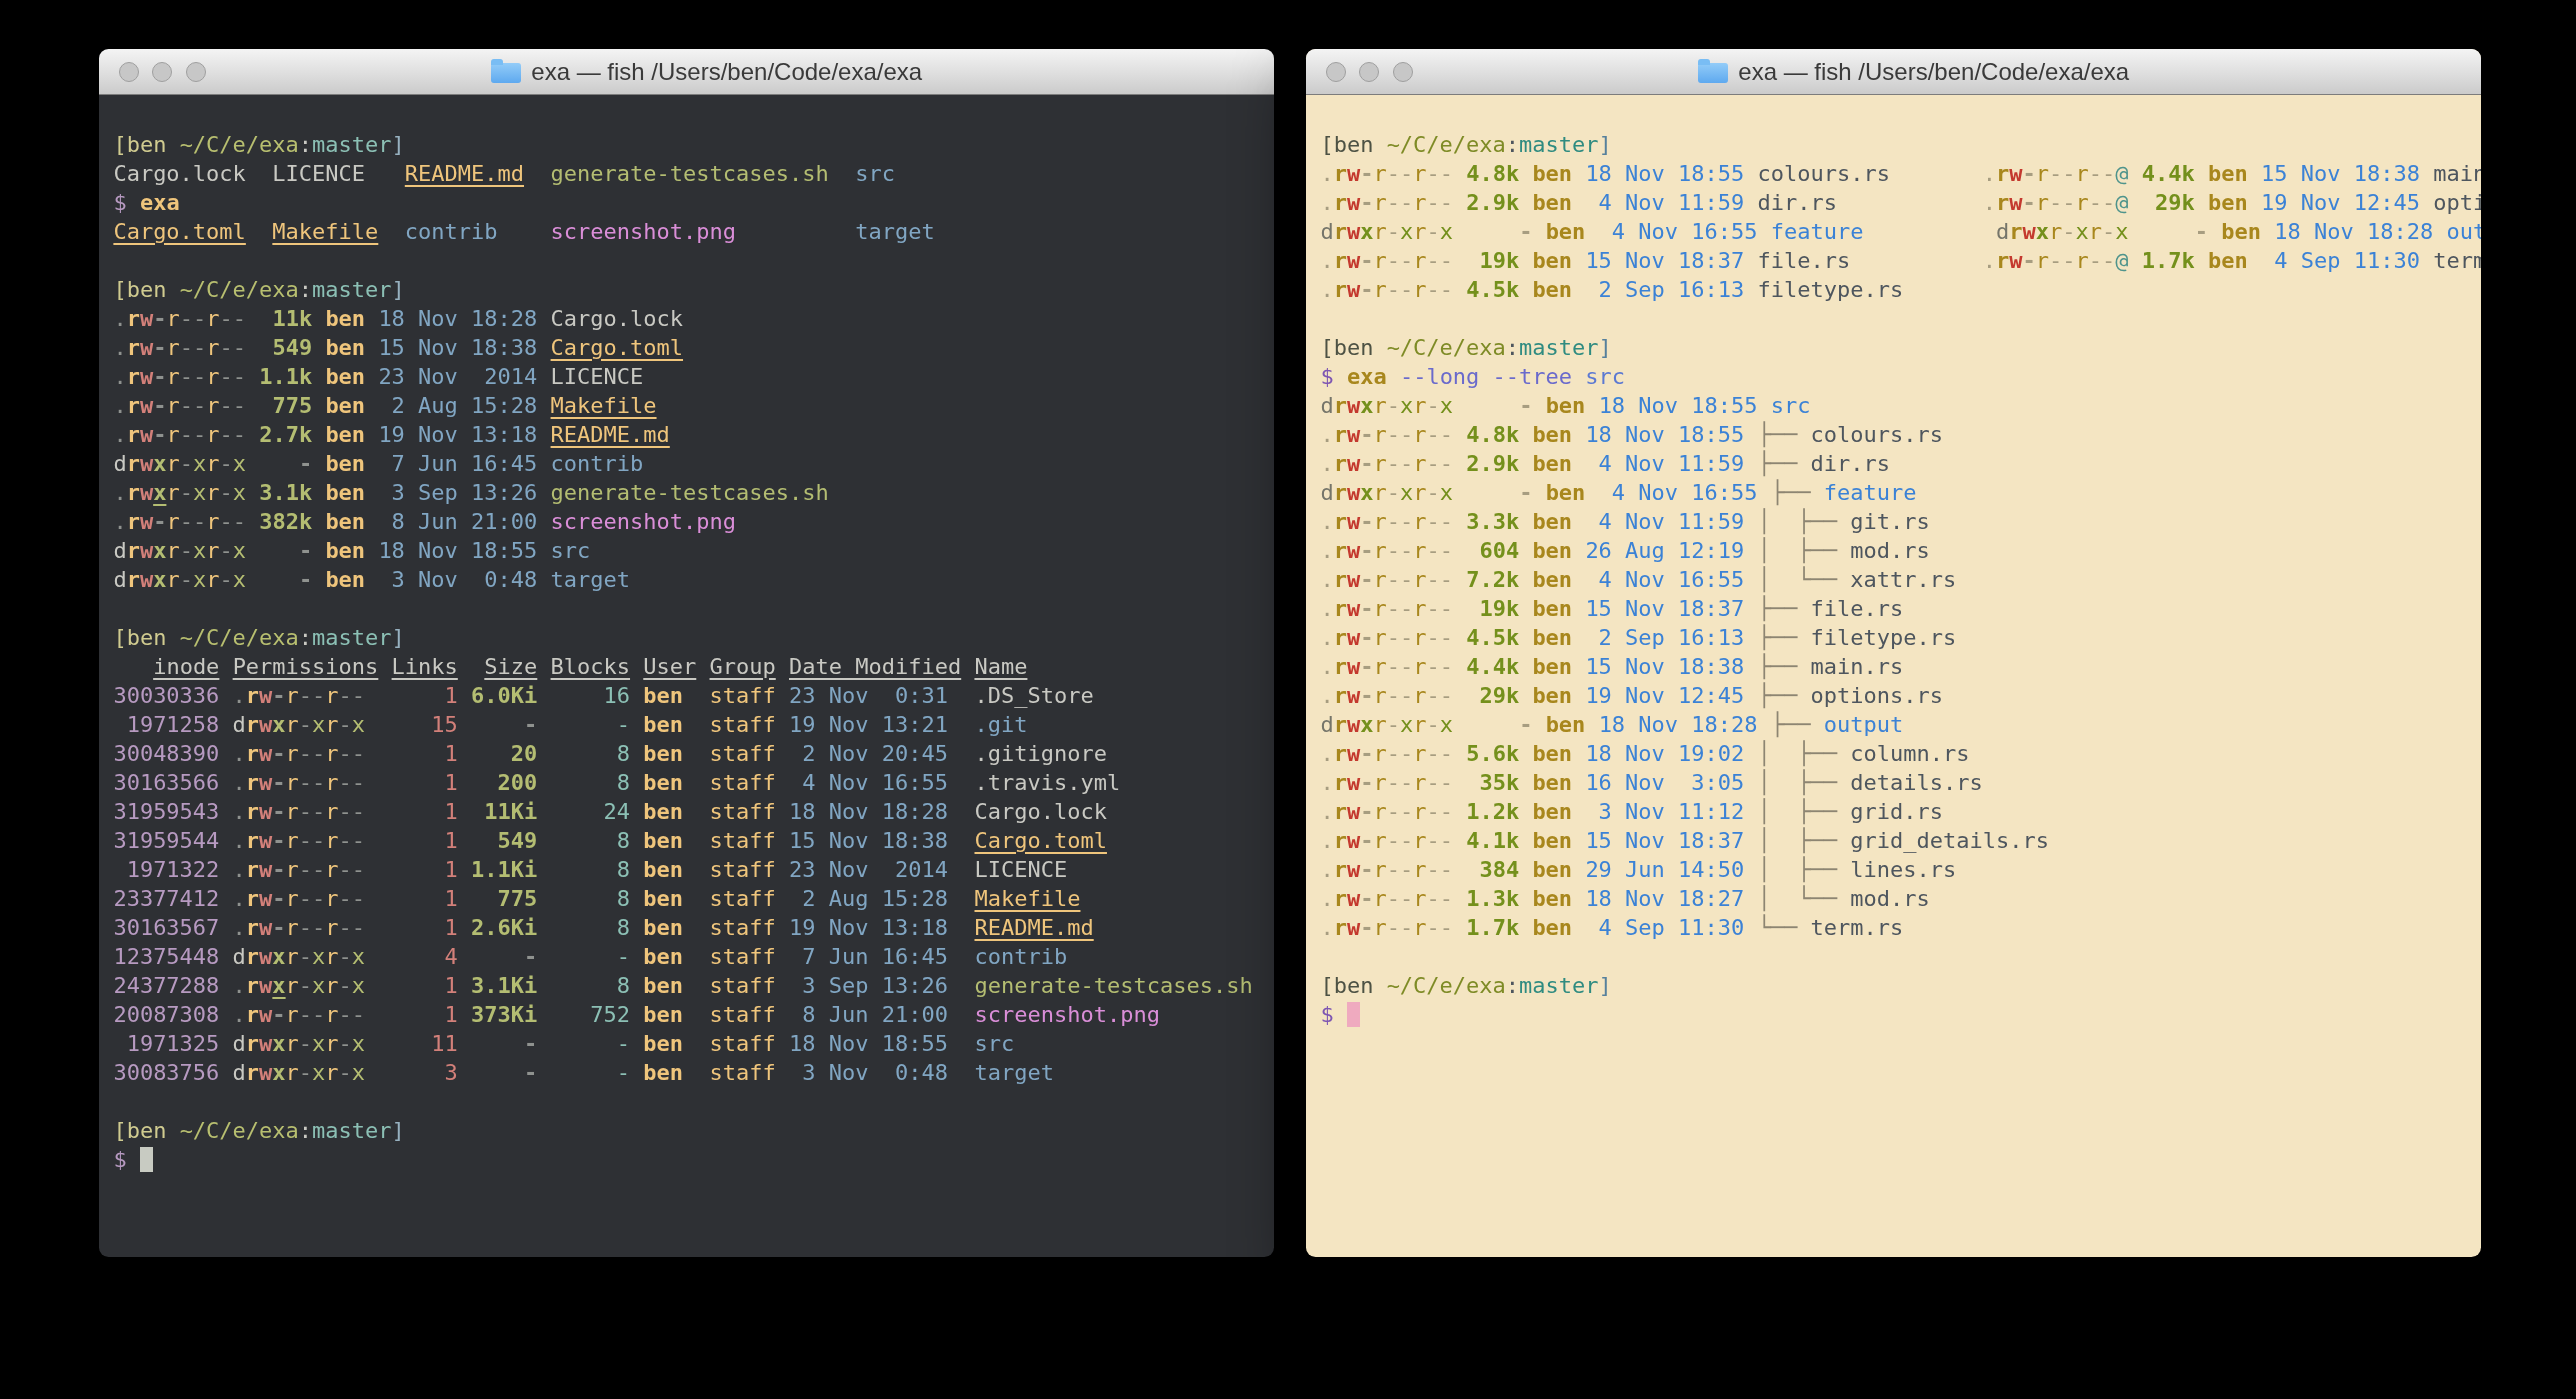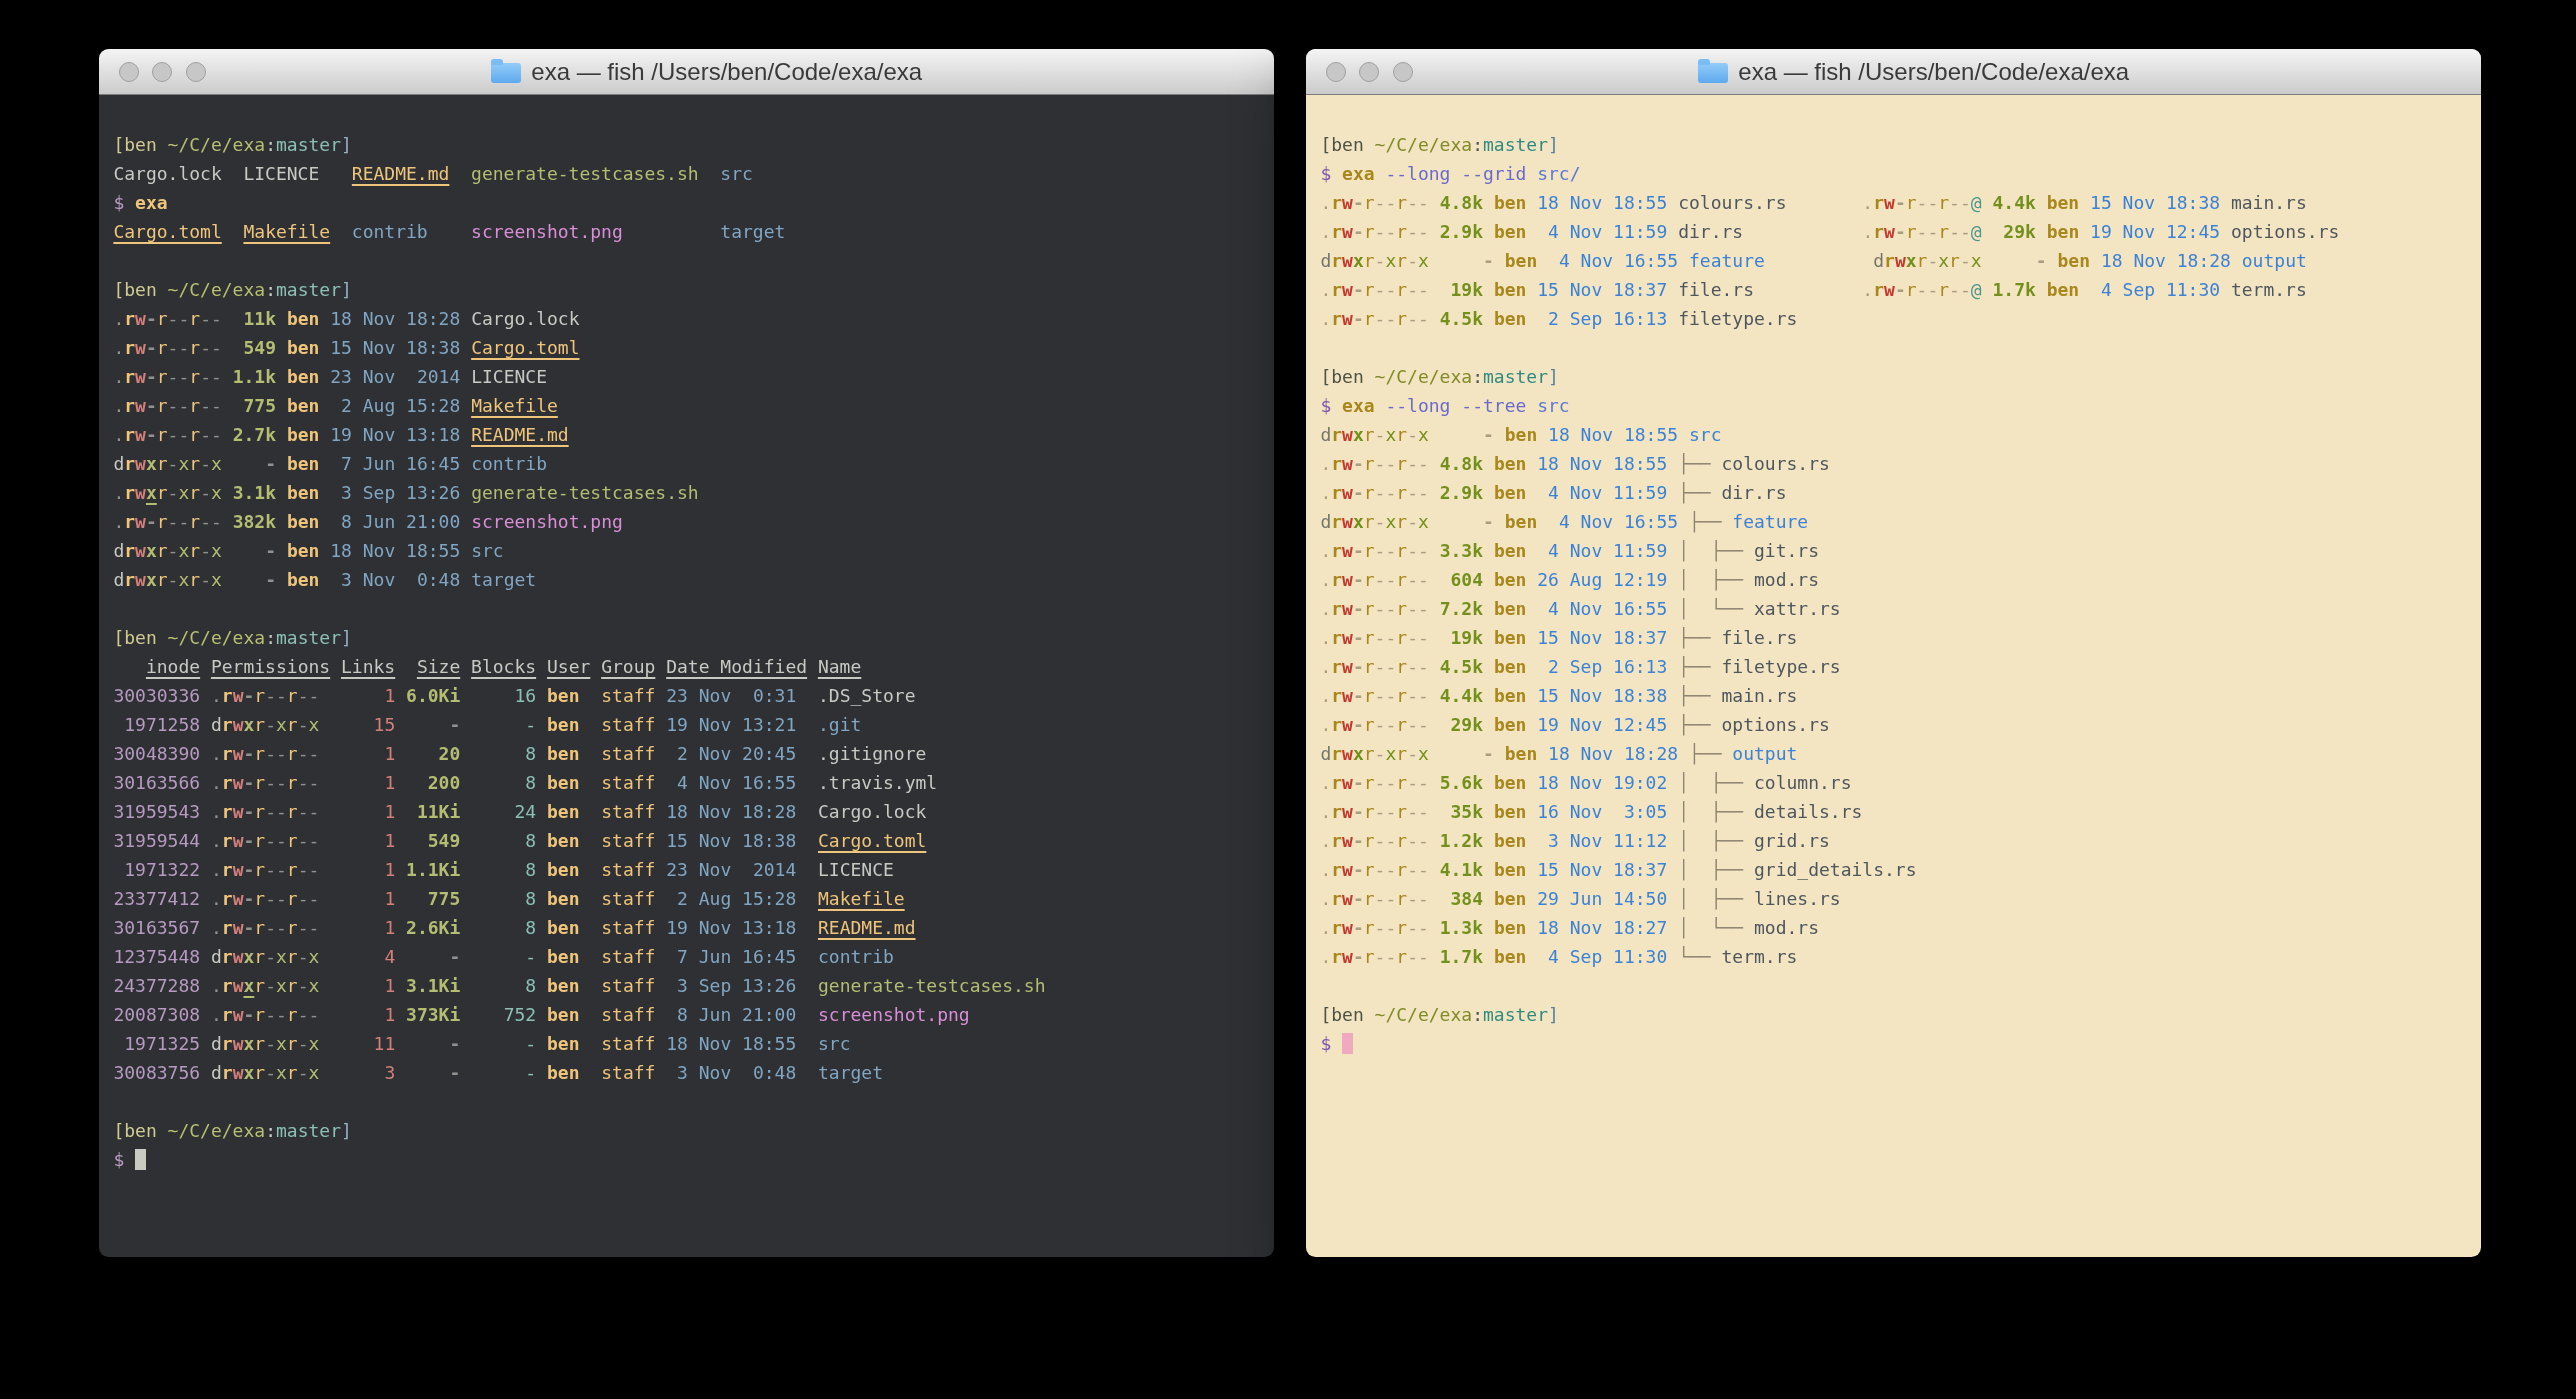--- a/index.html
+++ b/index.html
@@ -26,21 +26,21 @@
     display:flex;align-items:center;gap:10.5px;
     font-family:"Liberation Sans", sans-serif;font-size:24px;font-weight:500;color:#3a3a3a;
   }
   .folder{position:relative;display:inline-block;width:30px;height:20px;border-radius:2.9px;
     background:linear-gradient(#93ccf8,#5ea9ef);margin-top:3.8px;}
   .folder::before{content:"";position:absolute;top:-4.8px;left:0;width:12.5px;height:6.7px;
     background:#79bdf4;border-radius:2.9px 2.9px 0 0;}
   .term{
     position:relative;height:1161px;box-sizing:border-box;
     padding:35px 9.6px 9.6px 14.4px;
-    font-size:18px;line-height:29px;color:var(--fg);
+    font-size:22px;line-height:29px;color:var(--fg);
     cursor:text;
   }
   .line{height:29px;white-space:pre;}
   .seg{color:var(--fg);}
   .fg{color:var(--fg)} .dim{color:var(--dim)} .red{color:var(--red)} .grn{color:var(--grn)}
   .yel{color:var(--yel)} .blu{color:var(--blu)} .pur{color:var(--pur)} .pnk{color:var(--pnk)}
   .cyn{color:var(--cyn)} .par{color:var(--par)} .pag{color:var(--pag)} .pu{color:var(--pu)}
   .pp{color:var(--pp)} .br{color:var(--br)} .pk{color:var(--pk)} .tr{color:var(--tr)}
   .at{color:var(--at)} .dd{color:var(--dd)}
   .b{font-weight:bold}
@@ -109,21 +109,20 @@
       <div class="tl-btn"></div>
       <div class="tl-btn"></div>
     </div>
     <div class="title">
       <span class="folder"></span>
       <span>exa — fish  /Users/ben/Code/exa/exa</span>
     </div>
   </div>
   <div class="term">
       <div class="line"><span class="seg pu">[ben </span><span class="seg pp">~/C/e/exa</span><span class="seg fg">:</span><span class="seg br">master</span><span class="seg pk">]</span></div>
-      <div class="line"><span class="seg pur">$</span><span class="seg fg"> </span><span class="seg yel b">exa</span><span class="seg fg"> </span><span class="seg par">--long --grid</span><span class="seg fg"> </span><span class="seg pag">src/</span></div>
       <div class="line"><span class="seg dim">.</span><span class="seg yel b">r</span><span class="seg red b">w</span><span class="seg dim b">-</span><span class="seg yel">r</span><span class="seg dim">-</span><span class="seg dim">-</span><span class="seg yel">r</span><span class="seg dim">-</span><span class="seg dim">-</span><span class="seg fg"> </span><span class="seg grn b">4.8k</span><span class="seg fg"> </span><span class="seg yel b">ben</span><span class="seg fg"> </span><span class="seg blu">18 Nov 18:55</span><span class="seg fg"> </span><span class="seg fg">colours.rs</span><span class="seg fg">       </span><span class="seg dim">.</span><span class="seg yel b">r</span><span class="seg red b">w</span><span class="seg dim b">-</span><span class="seg yel">r</span><span class="seg dim">-</span><span class="seg dim">-</span><span class="seg yel">r</span><span class="seg dim">-</span><span class="seg dim">-</span><span class="seg at">@</span><span class="seg fg"> </span><span class="seg grn b">4.4k</span><span class="seg fg"> </span><span class="seg yel b">ben</span><span class="seg fg"> </span><span class="seg blu">15 Nov 18:38</span><span class="seg fg"> </span><span class="seg fg">main.rs</span></div>
       <div class="line"><span class="seg dim">.</span><span class="seg yel b">r</span><span class="seg red b">w</span><span class="seg dim b">-</span><span class="seg yel">r</span><span class="seg dim">-</span><span class="seg dim">-</span><span class="seg yel">r</span><span class="seg dim">-</span><span class="seg dim">-</span><span class="seg fg"> </span><span class="seg grn b">2.9k</span><span class="seg fg"> </span><span class="seg yel b">ben</span><span class="seg fg"> </span><span class="seg blu"> 4 Nov 11:59</span><span class="seg fg"> </span><span class="seg fg">dir.rs</span><span class="seg fg">           </span><span class="seg dim">.</span><span class="seg yel b">r</span><span class="seg red b">w</span><span class="seg dim b">-</span><span class="seg yel">r</span><span class="seg dim">-</span><span class="seg dim">-</span><span class="seg yel">r</span><span class="seg dim">-</span><span class="seg dim">-</span><span class="seg at">@</span><span class="seg fg"> </span><span class="seg grn b"> 29k</span><span class="seg fg"> </span><span class="seg yel b">ben</span><span class="seg fg"> </span><span class="seg blu">19 Nov 12:45</span><span class="seg fg"> </span><span class="seg fg">options.rs</span></div>
       <div class="line"><span class="seg dd">d</span><span class="seg yel b">r</span><span class="seg red b">w</span><span class="seg grn b">x</span><span class="seg yel">r</span><span class="seg dim">-</span><span class="seg grn">x</span><span class="seg yel">r</span><span class="seg dim">-</span><span class="seg grn">x</span><span class="seg fg">  </span><span class="seg dim b">   -</span><span class="seg fg"> </span><span class="seg yel b">ben</span><span class="seg fg"> </span><span class="seg blu"> 4 Nov 16:55</span><span class="seg fg"> </span><span class="seg blu">feature</span><span class="seg fg">          </span><span class="seg dd">d</span><span class="seg yel b">r</span><span class="seg red b">w</span><span class="seg grn b">x</span><span class="seg yel">r</span><span class="seg dim">-</span><span class="seg grn">x</span><span class="seg yel">r</span><span class="seg dim">-</span><span class="seg grn">x</span><span class="seg fg">  </span><span class="seg dim b">   -</span><span class="seg fg"> </span><span class="seg yel b">ben</span><span class="seg fg"> </span><span class="seg blu">18 Nov 18:28</span><span class="seg fg"> </span><span class="seg blu">output</span></div>
       <div class="line"><span class="seg dim">.</span><span class="seg yel b">r</span><span class="seg red b">w</span><span class="seg dim b">-</span><span class="seg yel">r</span><span class="seg dim">-</span><span class="seg dim">-</span><span class="seg yel">r</span><span class="seg dim">-</span><span class="seg dim">-</span><span class="seg fg"> </span><span class="seg grn b"> 19k</span><span class="seg fg"> </span><span class="seg yel b">ben</span><span class="seg fg"> </span><span class="seg blu">15 Nov 18:37</span><span class="seg fg"> </span><span class="seg fg">file.rs</span><span class="seg fg">          </span><span class="seg dim">.</span><span class="seg yel b">r</span><span class="seg red b">w</span><span class="seg dim b">-</span><span class="seg yel">r</span><span class="seg dim">-</span><span class="seg dim">-</span><span class="seg yel">r</span><span class="seg dim">-</span><span class="seg dim">-</span><span class="seg at">@</span><span class="seg fg"> </span><span class="seg grn b">1.7k</span><span class="seg fg"> </span><span class="seg yel b">ben</span><span class="seg fg"> </span><span class="seg blu"> 4 Sep 11:30</span><span class="seg fg"> </span><span class="seg fg">term.rs</span></div>
       <div class="line"><span class="seg dim">.</span><span class="seg yel b">r</span><span class="seg red b">w</span><span class="seg dim b">-</span><span class="seg yel">r</span><span class="seg dim">-</span><span class="seg dim">-</span><span class="seg yel">r</span><span class="seg dim">-</span><span class="seg dim">-</span><span class="seg fg"> </span><span class="seg grn b">4.5k</span><span class="seg fg"> </span><span class="seg yel b">ben</span><span class="seg fg"> </span><span class="seg blu"> 2 Sep 16:13</span><span class="seg fg"> </span><span class="seg fg">filetype.rs</span></div>
       <div class="line">&nbsp;</div>
       <div class="line"><span class="seg pu">[ben </span><span class="seg pp">~/C/e/exa</span><span class="seg fg">:</span><span class="seg br">master</span><span class="seg pk">]</span></div>
       <div class="line"><span class="seg pur">$</span><span class="seg fg"> </span><span class="seg yel b">exa</span><span class="seg fg"> </span><span class="seg par">--long --tree</span><span class="seg fg"> </span><span class="seg pag">src</span></div>
       <div class="line"><span class="seg dd">d</span><span class="seg yel b">r</span><span class="seg red b">w</span><span class="seg grn b">x</span><span class="seg yel">r</span><span class="seg dim">-</span><span class="seg grn">x</span><span class="seg yel">r</span><span class="seg dim">-</span><span class="seg grn">x</span><span class="seg fg">  </span><span class="seg dim b">   -</span><span class="seg fg"> </span><span class="seg yel b">ben</span><span class="seg fg"> </span><span class="seg blu">18 Nov 18:55</span><span class="seg fg"> </span><span class="seg blu">src</span></div>
       <div class="line"><span class="seg dim">.</span><span class="seg yel b">r</span><span class="seg red b">w</span><span class="seg dim b">-</span><span class="seg yel">r</span><span class="seg dim">-</span><span class="seg dim">-</span><span class="seg yel">r</span><span class="seg dim">-</span><span class="seg dim">-</span><span class="seg fg"> </span><span class="seg grn b">4.8k</span><span class="seg fg"> </span><span class="seg yel b">ben</span><span class="seg fg"> </span><span class="seg blu">18 Nov 18:55</span><span class="seg fg"> </span><span class="seg tr">├── </span><span class="seg fg">colours.rs</span></div>

